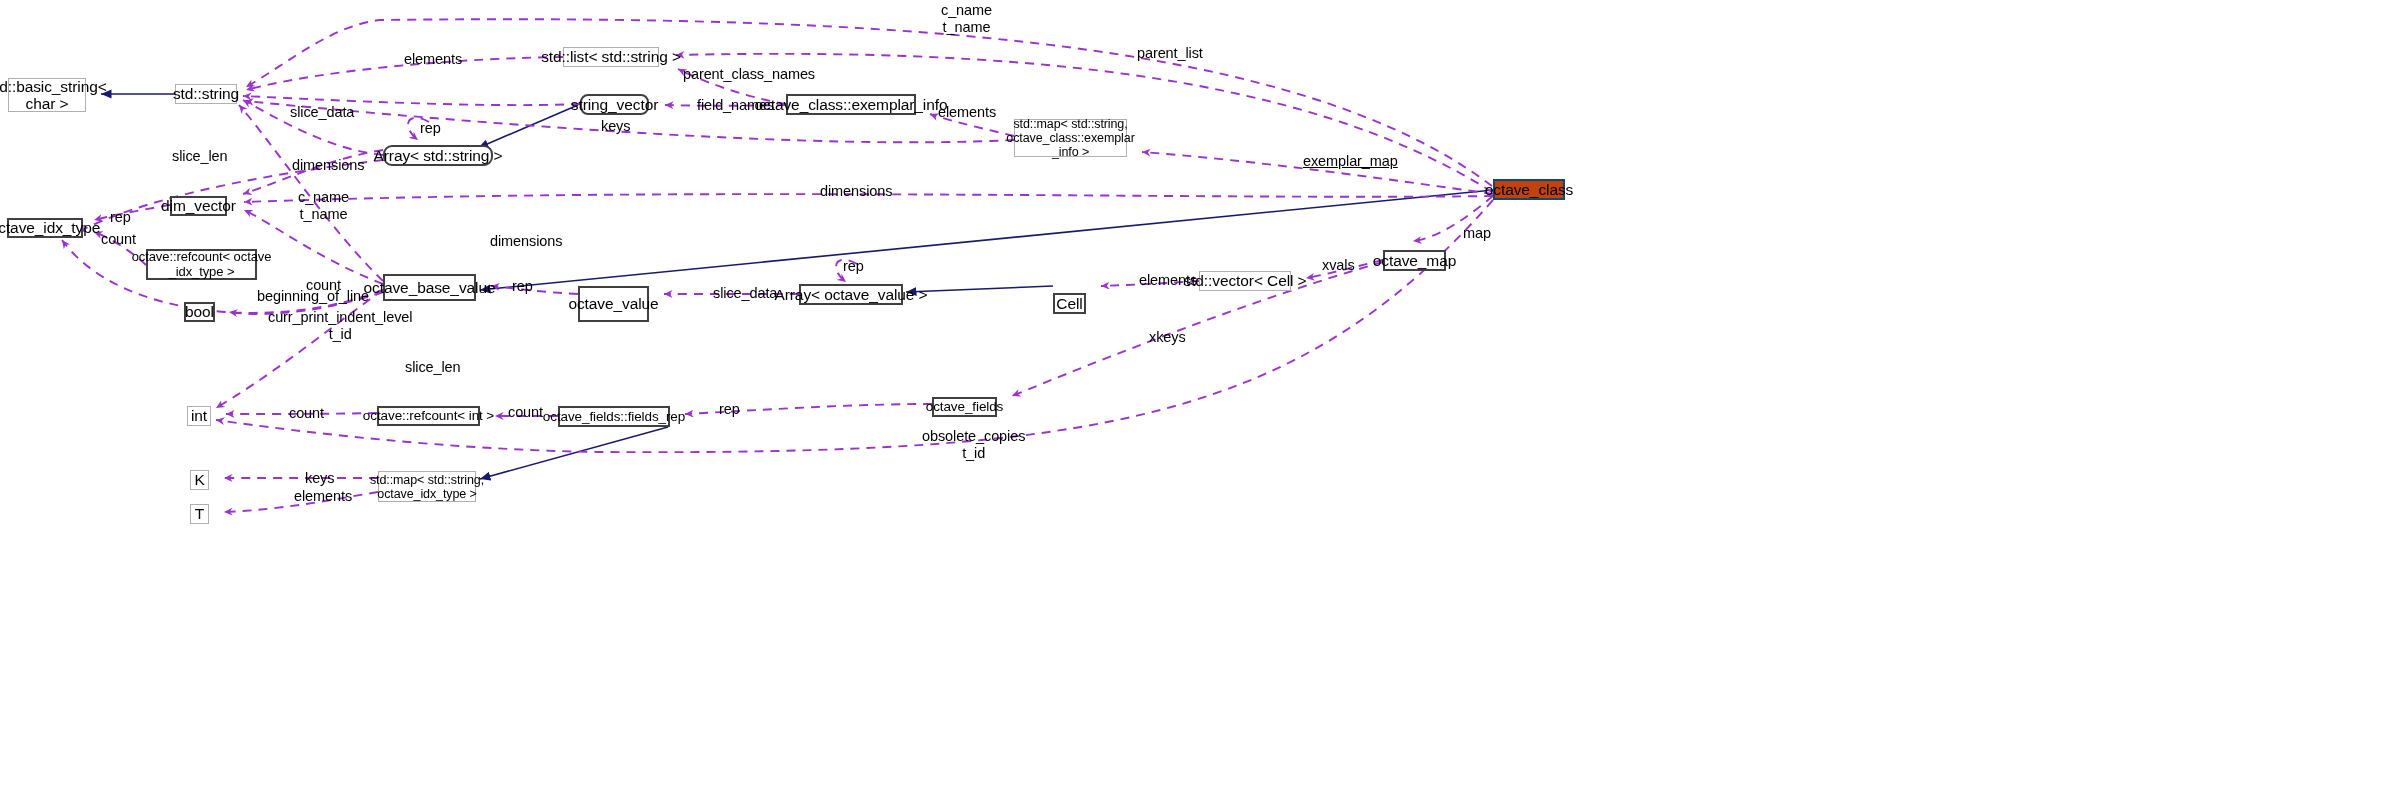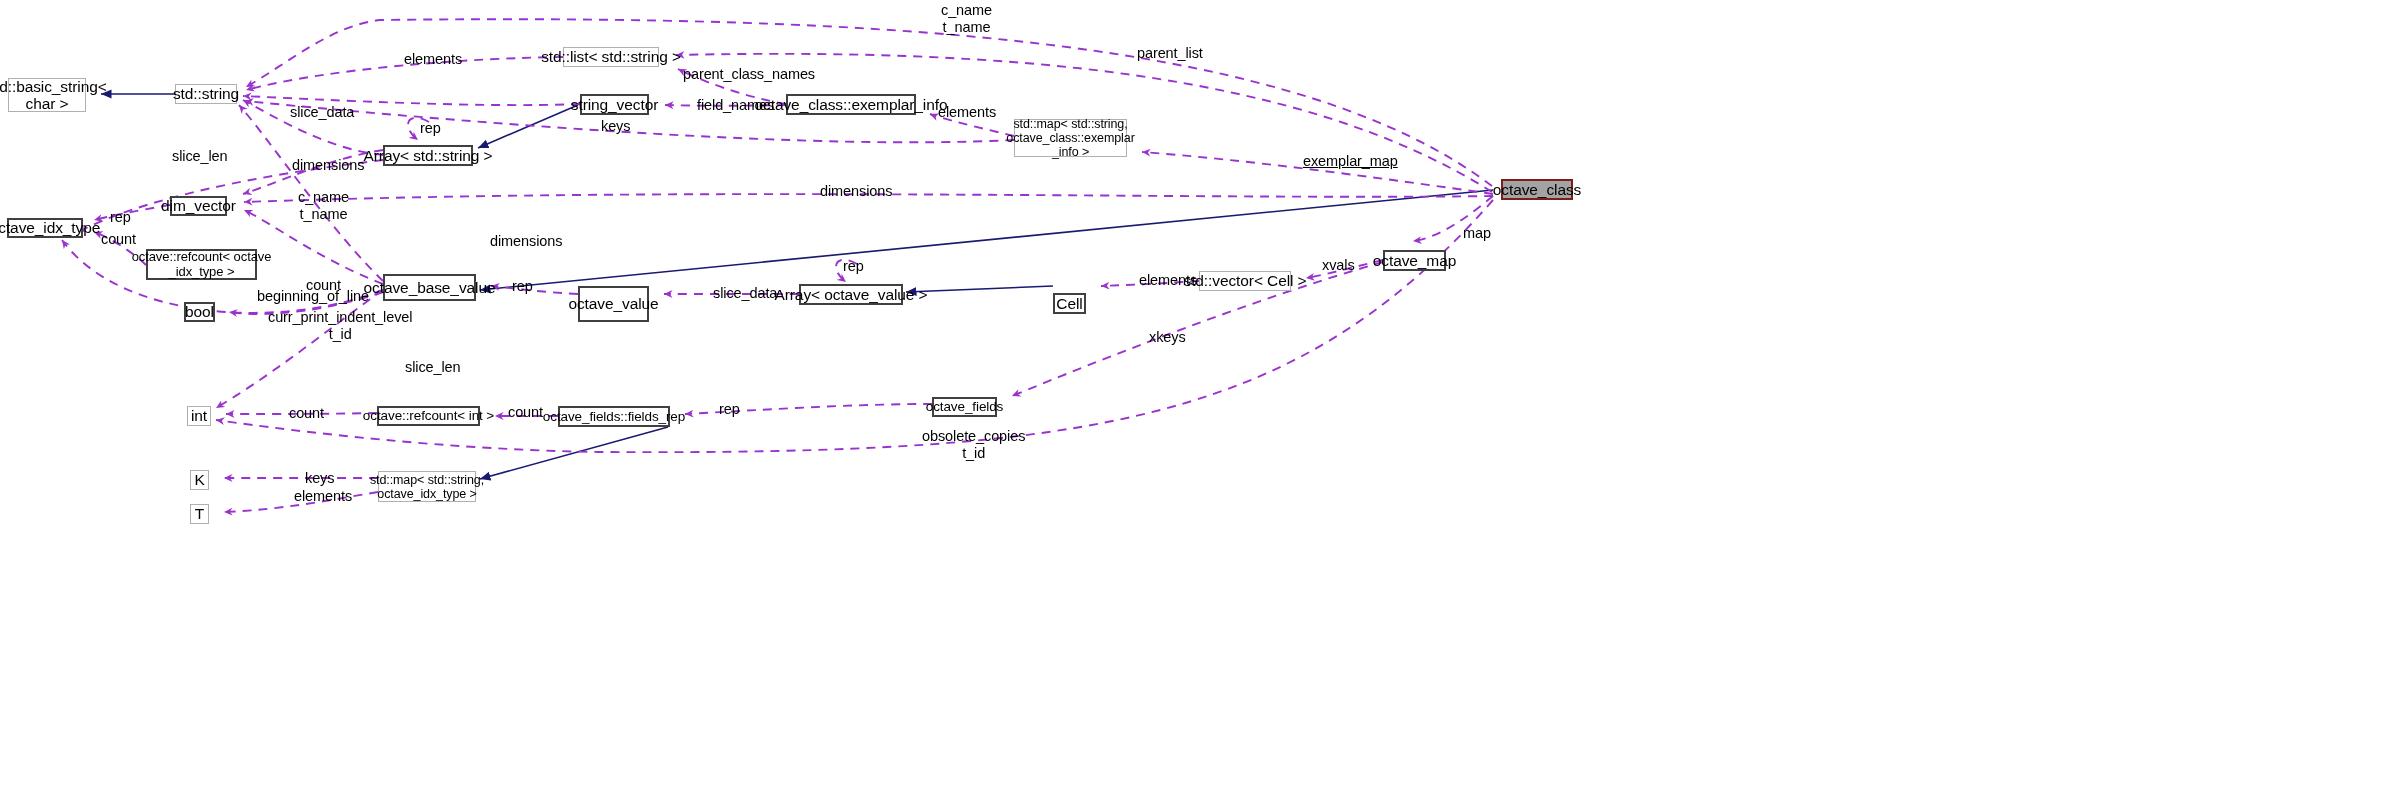--- a/index.html
+++ b/index.html
@@ -31,21 +31,21 @@
     justify-content: center;
     text-align: center;
     font-size: 15.5px;
     color: #000000;
     line-height: 1.12;
     white-space: pre;
     letter-spacing: -0.1px;
   }
   .node.thin   { border: 1px solid #b0b0b0; }
   .node.thick  { border: 2px solid #404040; }
-  .node.focus  { border: 2px solid #7f1d1d; background: #a3a3a3; margin-left: 8px; }
+  .node.focus  { border: 2px solid #0c4a6e; background: #c2410c; }
   .edge-label {
     position: absolute;
     font-size: 14.5px;
     color: #000000;
     white-space: pre;
     text-align: center;
     line-height: 1.15;
     letter-spacing: -0.1px;
     pointer-events: none;
   }
@@ -129,26 +129,26 @@
       <path d="M378,478 C330,478 280,478 224,478"></path>
 
       <path d="M378,492 C330,500 280,510 224,512"></path>
     </g>
   </svg>
 
   <div class="node thin" style="left:8px;top:78px;width:78px;height:34px;">std::basic_string&lt;
 char &gt;</div>
   <div class="node thin" style="left:175px;top:84px;width:62px;height:20px;">std::string</div>
   <div class="node thin" style="left:563px;top:47px;width:96px;height:20px;">std::list&lt; std::string &gt;</div>
-  <div class="node thick" style="left:580px;top:94px;width:69px;height:21px;">string_vector</div>
+  <div class="node thick" style="left:580px;top:94px;width:69px;height:21px;border-radius:8px;">string_vector</div>
   <div class="node thick" style="left:786px;top:94px;width:130px;height:21px;">octave_class::exemplar_info</div>
   <div class="node thin" style="left:1014px;top:119px;width:113px;height:38px;font-size:12.5px;">std::map&lt; std::string,
 octave_class::exemplar
 _info &gt;</div>
-  <div class="node thick" style="left:383px;top:145px;width:90px;height:21px;">Array&lt; std::string &gt;</div>
+  <div class="node thick" style="left:383px;top:145px;width:110px;height:21px;border-radius:9px;">Array&lt; std::string &gt;</div>
   <div class="node thick" style="left:170px;top:196px;width:57px;height:20px;">dim_vector</div>
   <div class="node thick" style="left:7px;top:218px;width:76px;height:20px;">octave_idx_type</div>
   <div class="node thick" style="left:146px;top:249px;width:111px;height:31px;font-size:13px;">octave::refcount&lt; octave
 _idx_type &gt;</div>
   <div class="node thick" style="left:184px;top:302px;width:31px;height:20px;">bool</div>
   <div class="node thick" style="left:383px;top:274px;width:93px;height:27px;">octave_base_value</div>
   <div class="node thick" style="left:578px;top:286px;width:71px;height:36px;">octave_value</div>
   <div class="node thick" style="left:799px;top:284px;width:104px;height:21px;">Array&lt; octave_value &gt;</div>
   <div class="node thick" style="left:1053px;top:275px;width:33px;height:21px;margin-top:18px;">Cell</div>
   <div class="node thin" style="left:1199px;top:271px;width:92px;height:20px;">std::vector&lt; Cell &gt;</div>

